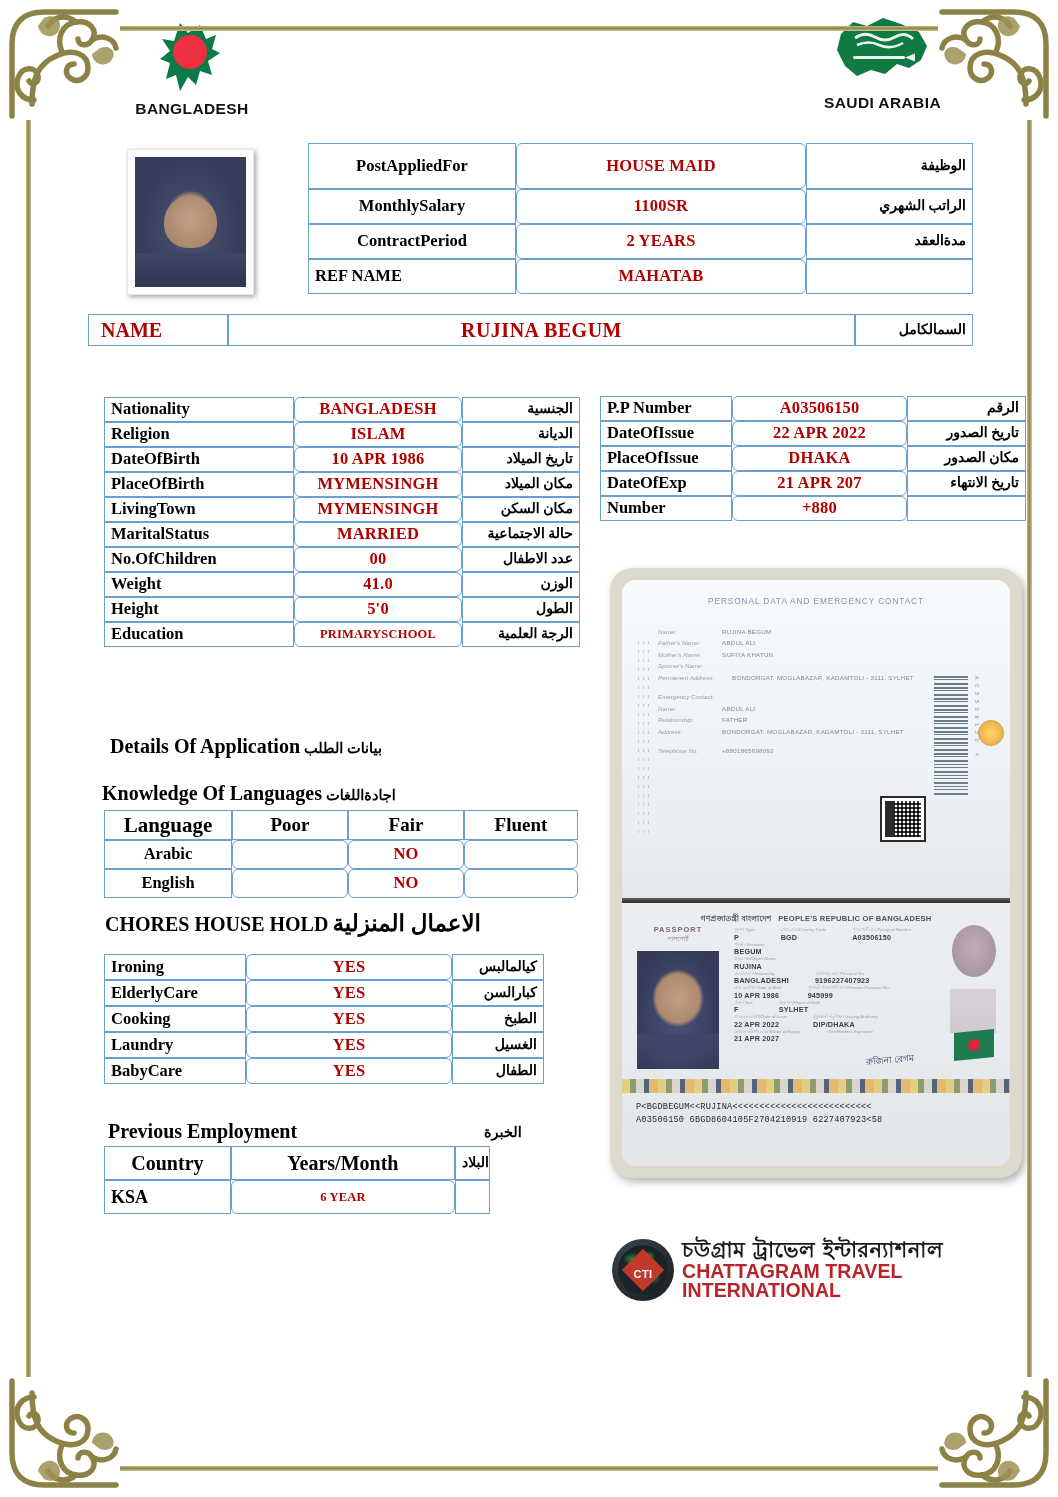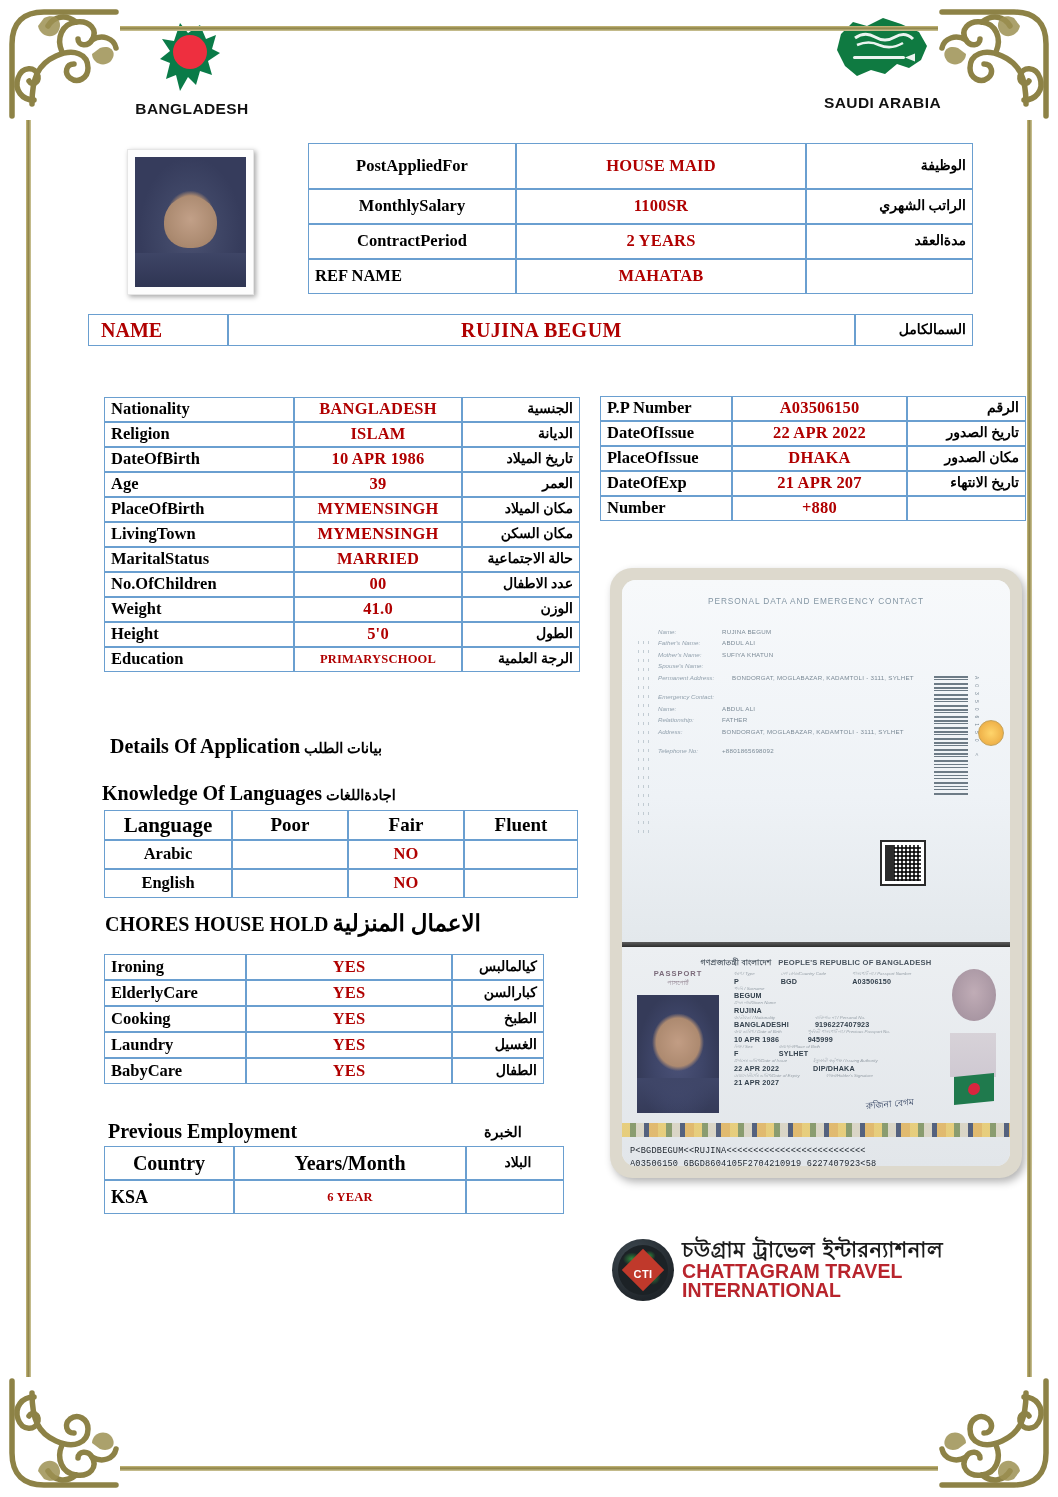--- a/index.html
+++ b/index.html
@@ -72,21 +72,21 @@
   table { border-collapse: separate; border-spacing: 0; }
   .tbl td {
     border: 1px solid #6a9fd0;
     background: #ffffff;
     padding: 2px 6px;
     vertical-align: middle;
     line-height: 1.15;
   }
   .lbl { font-weight: bold; font-size: 16.5px; color: #000; text-align: center; }
   .lbl-left { text-align: left; padding-left: 14px; }
-  .val { font-weight: bold; font-size: 16.5px; color: #b00000; text-align: center; letter-spacing: .2px; }
+  .val { font-weight: bold; font-size: 16.5px; color: #b00000; text-align: center; letter-spacing: .2px; border-radius: 6px; }
   .val-sm { font-size: 12.5px; }
   .ar {
     font-weight: bold; font-size: 14px; color: #000; text-align: right;
     direction: rtl; padding-right: 8px;
   }
 
   
   .t-contract { position: absolute; left: 308px; top: 143px; width: 665px; }
   .t-contract td { height: 35px; }
   .t-contract tr:first-child td { height: 46px; }
@@ -121,42 +121,42 @@
   .t-lang td { height: 29px; }
   .t-lang .hd { font-weight: bold; font-size: 19px; text-align: center; }
   .t-lang .hd-lang { font-size: 21px; }
   .t-lang .rowlbl { font-weight: bold; font-size: 16.5px; text-align: center; }
 
   
   .t-chores { position: absolute; left: 104px; top: 954px; width: 440px; }
   .t-chores td { height: 26px; }
 
   
-  .t-prev { position: absolute; left: 104px; top: 1146px; width: 460px; }
+  .t-prev { position: absolute; left: 104px; top: 1146px; width: 386px; }
   .t-prev td { height: 34px; }
   .t-prev .hd { font-weight: bold; font-size: 20px; text-align: center; }
   .t-prev .rowlbl { font-weight: bold; font-size: 18px; text-align: left; }
 
   
   .passport-scan {
     position: absolute; left: 610px; top: 568px; width: 412px; height: 610px;
     background: #ddd9cd;
     border-radius: 22px;
     padding: 12px;
     box-shadow: 3px 4px 9px rgba(0,0,0,.30);
   }
   .ps-inner {
     width:100%; height:100%; border-radius: 14px; overflow:hidden;
     background: linear-gradient(#f4f6f8, #eef1f4);
     position: relative;
     display:flex; flex-direction:column;
   }
   
   .ps-top {
-    height: 362px; position: relative;
+    height: 318px; position: relative;
     background:
       linear-gradient(180deg,#f7f9fb 0%, #eef2f6 60%, #e3e8ec 100%);
     color:#7f8e9b;
     font-family: "Liberation Sans", sans-serif;
     overflow:hidden;
   }
   .ps-title {
     text-align:center; font-size: 8.3px; letter-spacing: .9px;
     color:#8496a4; margin-top: 16px;
   }
@@ -210,21 +210,21 @@
     background: linear-gradient(#d7d2d8,#cfc9d2); }
   .pb-flag { position:absolute; right:16px; top:128px; width:40px; height:28px;
     background:#1f7a4d; transform: skewY(-6deg);
     display:flex; align-items:center; justify-content:center; }
   .pb-flag::after { content:""; width:12px; height:12px; background:#d9253e; border-radius:50%; }
   .pb-sig { position:absolute; left:244px; top:150px; font-size:9px; color:#2a3a5a;
     font-family:"DejaVu Sans", sans-serif; transform: rotate(-5deg); }
   .pb-strip { position:absolute; left:0; right:0; top:176px; height:14px;
     background: repeating-linear-gradient(90deg,
       #e7c96a 0 8px, #7a8f5a 8px 14px, #d8d2c0 14px 22px, #3b4a6b 22px 27px, #e0b25a 27px 36px); opacity:.85; }
-  .pb-mrz { position:absolute; left:8px; right:8px; top:198px;
+  .pb-mrz { position:absolute; left:14px; right:8px; top:198px;
     font-family:"Liberation Mono", monospace; font-size:8.6px; color:#1d242c;
     letter-spacing: .2px; line-height:1.55; }
 
   
   .cti { position:absolute; left: 612px; top: 1232px; width: 420px; height: 76px;
          display:flex; align-items:center; gap:8px; }
   .cti-globe { width: 62px; height: 62px; border-radius:50%; flex:none;
     background: radial-gradient(circle at 35% 30%, #3f4a52 0%, #20262b 72%);
     position:relative; overflow:hidden; }
   .cti-globe::before { content:""; position:absolute; inset:6px; border-radius:50%;
@@ -393,25 +393,20 @@
         <td class="lbl lbl-left">Religion</td>
         <td class="val">ISLAM</td>
         <td class="ar">الديانة</td>
       </tr>
       <tr>
         <td class="lbl lbl-left">DateOfBirth</td>
         <td class="val">10 APR 1986</td>
         <td class="ar">تاريخ الميلاد</td>
       </tr>
       <tr>
-        <td class="lbl lbl-left">Age</td>
-        <td class="val">39</td>
-        <td class="ar">العمر</td>
-      </tr>
-      <tr>
         <td class="lbl lbl-left">PlaceOfBirth</td>
         <td class="val">MYMENSINGH</td>
         <td class="ar">مكان الميلاد</td>
       </tr>
       <tr>
         <td class="lbl lbl-left">LivingTown</td>
         <td class="val">MYMENSINGH</td>
         <td class="ar">مكان السكن</td>
       </tr>
       <tr>

